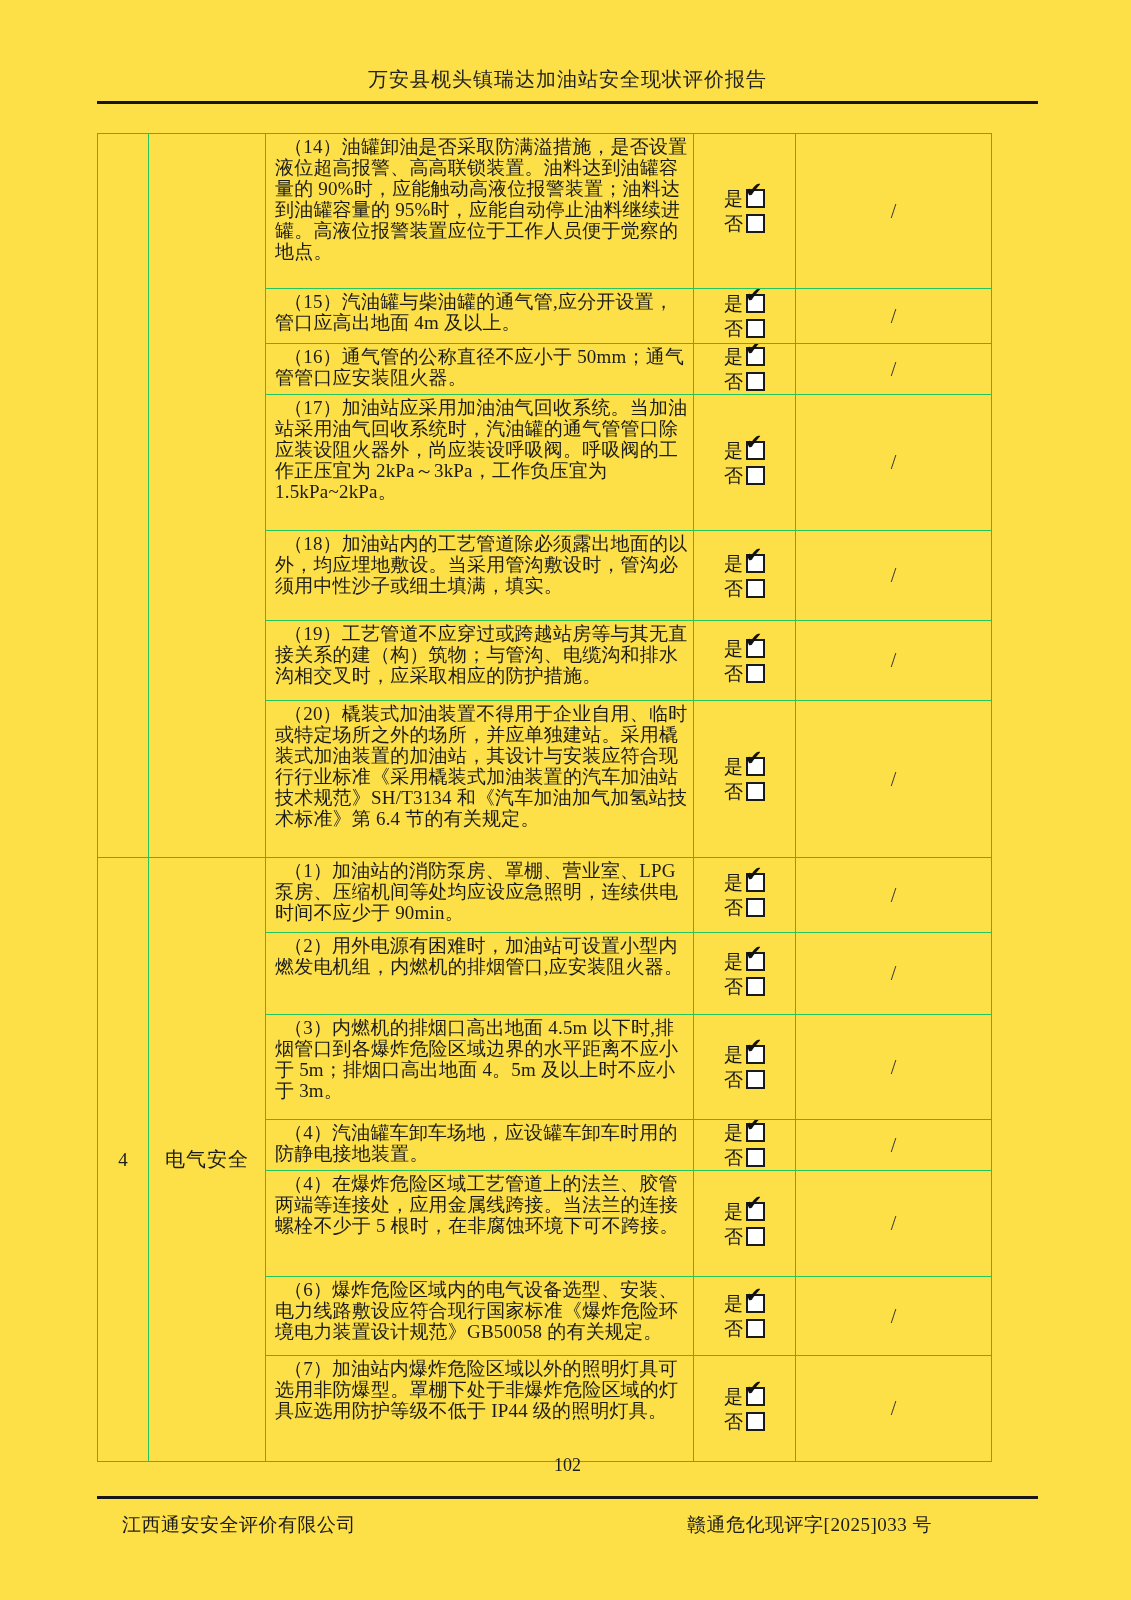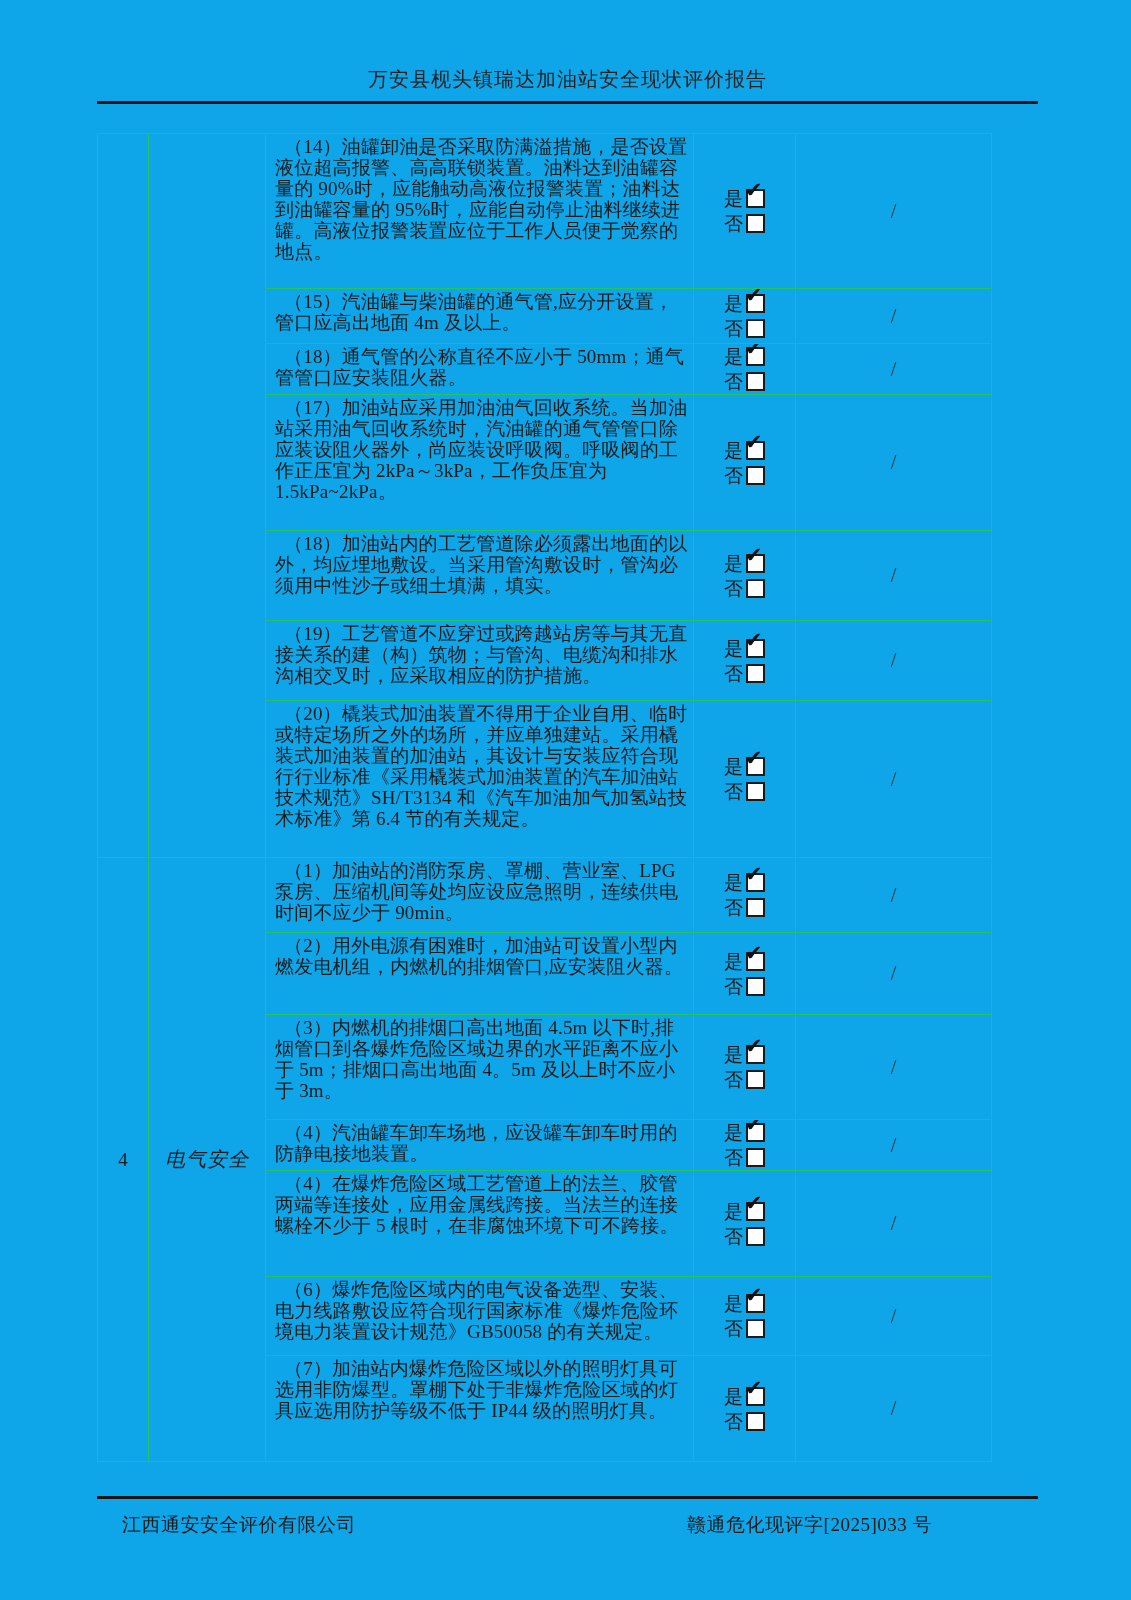--- a/index.html
+++ b/index.html
@@ -1,19 +1,19 @@
 <!DOCTYPE html>
 <html><head>
 <meta charset="utf-8">
 <style>
   html,body{margin:0;padding:0;background:#e8e8e8;}
   .page{
     position:relative;
     width:1131px;height:1600px;
-    background:#0ea5e9;
+    background:#fde047;
     font-family:"Liberation Serif","DejaVu Serif",serif;
     color:#1c1c1c;
     overflow:hidden;
   }
   
   .doc-title{
     position:absolute;top:66px;left:97px;width:941px;
     text-align:center;font-size:20px;letter-spacing:1px;
     font-weight:400;color:#222;
   }
@@ -25,21 +25,21 @@
   table.review{
     position:absolute;top:133px;left:97px;
     width:894px;border-collapse:collapse;table-layout:fixed;
   }
   table.review td{
     border:1px solid #22c55e;
     overflow:hidden;
     padding:0;
   }
   td.td-num{ text-align:center;vertical-align:middle;font-size:19px; }
-  td.td-cat{ text-align:center;vertical-align:middle;font-size:20px;letter-spacing:1px;font-style:italic; }
+  td.td-cat{ text-align:center;vertical-align:middle;font-size:20px;letter-spacing:1px; }
   td.td-text{ vertical-align:top; }
   .txt{
     padding:2px 5px 0 9px;
     font-size:19px;line-height:21px;
     text-indent:9px;
     letter-spacing:0.2px;
   }
   td.td-check{ vertical-align:middle;text-align:center; }
   .ck-line{
     height:25px;
@@ -131,21 +131,21 @@
             </div>
           <div class="ck-line">
               <span class="ck-label">否</span>
               <span class="box"></span>
             </div>
         </td>
         <td class="td-result">/</td>
       </tr>
       <tr style="height:51px">
         <td class="td-text">
-            <div class="txt">（18）通气管的公称直径不应小于 50mm；通气管管口应安装阻火器。</div>
+            <div class="txt">（16）通气管的公称直径不应小于 50mm；通气管管口应安装阻火器。</div>
           </td>
         <td class="td-check">
           <div class="ck-line">
               <span class="ck-label">是</span>
               <span class="box">
                 <i class="mark">✔</i>
               </span>
             </div>
           <div class="ck-line">
               <span class="ck-label">否</span>
@@ -351,19 +351,20 @@
           <div class="ck-line">
               <span class="ck-label">否</span>
               <span class="box"></span>
             </div>
         </td>
         <td class="td-result">/</td>
       </tr>
     </tbody>
   </table>
 
+  <div class="page-number">102</div>
   <div class="footer-rule"></div>
   <div class="footer-row">
     <span class="footer-left">江西通安安全评价有限公司</span>
     <span class="footer-right">赣通危化现评字[2025]033 号</span>
   </div>
 
 </div>
 
 </body></html>

